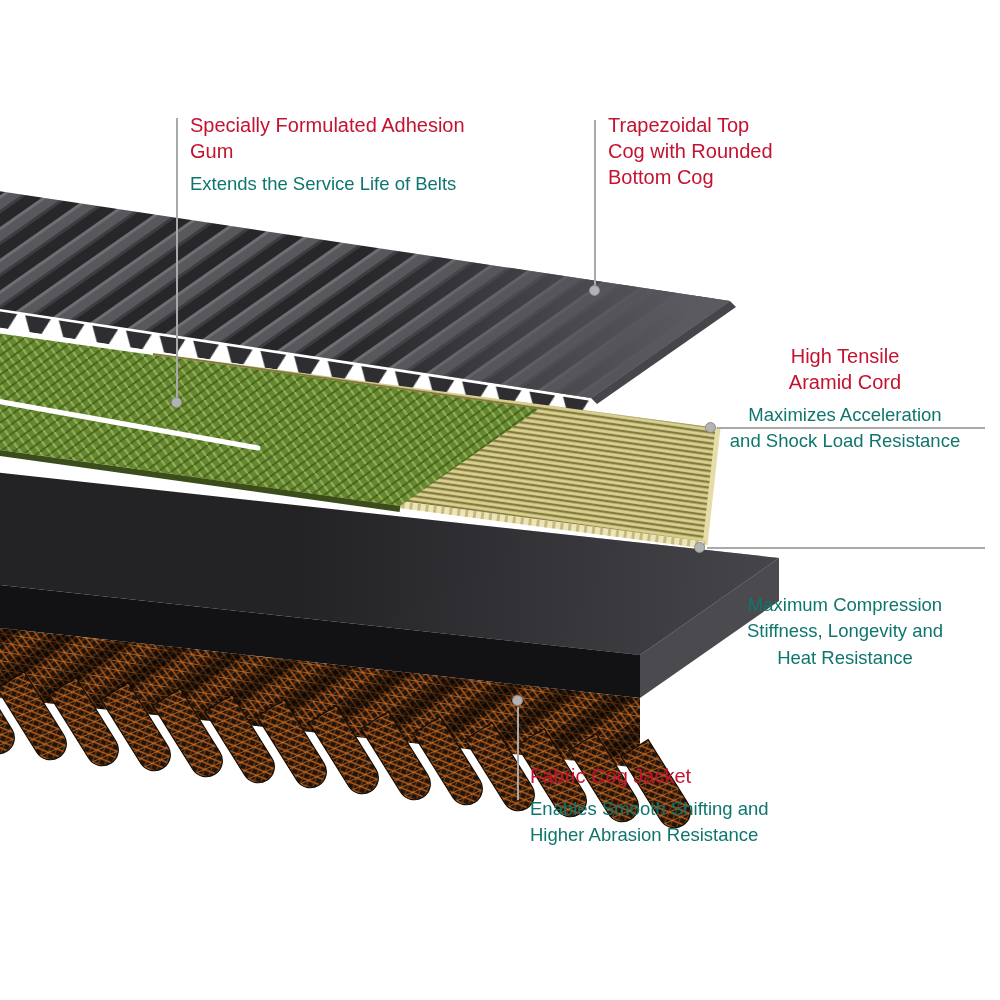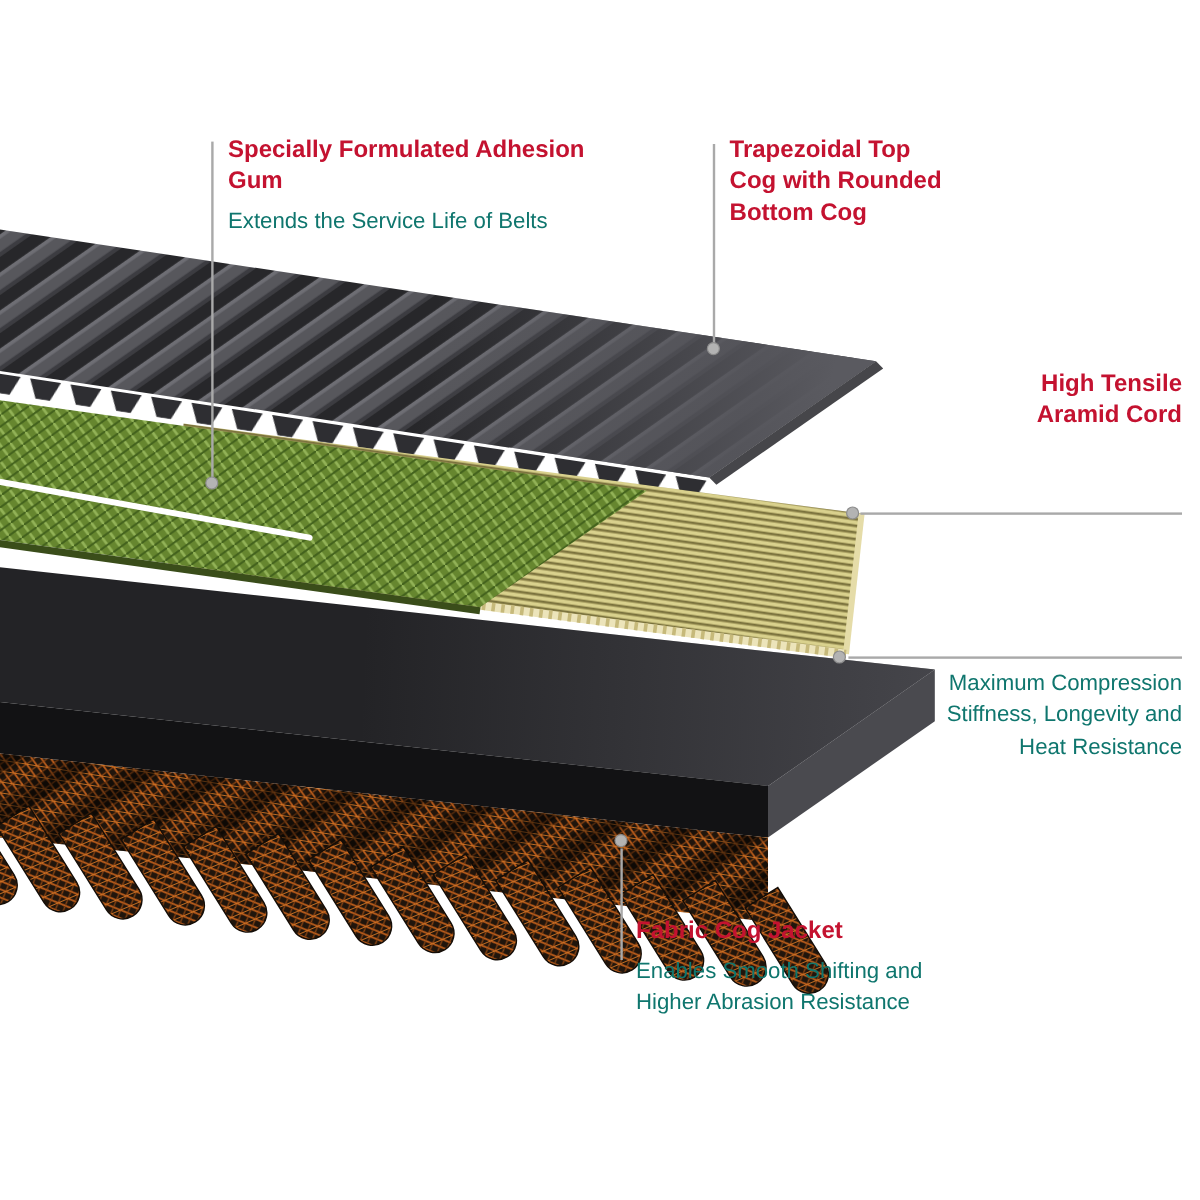--- a/index.html
+++ b/index.html
@@ -5,27 +5,27 @@
   * { box-sizing: border-box; }
   html, body { margin: 0; padding: 0; background: #ffffff; }
   .stage {
     position: relative; width: 1000px; height: 1000px;
     background: #ffffff; overflow: hidden;
     font-family: "Liberation Sans", sans-serif;
   }
   .belt { position: absolute; left: 0; top: 0; }
   .callout { position: absolute; }
   .callout .heading {
-    font-weight: bold; font-size: 20px; line-height: 1.3;
+    font-weight: normal; font-size: 20px; line-height: 1.3;
     color: #c41230; white-space: pre-line; margin: 0 0 7px 0;
   }
   .callout .body {
     font-size: 18.5px; line-height: 1.42; color: #0f766e; white-space: pre-line;
   }
-  .callout.align-right { text-align: right; }
+  .callout.align-right { text-align: center; margin-top: 36px; }
   .lead { position: absolute; background: #a9a9a9; }
   .lead.v { width: 2px; }
   .lead.h { height: 2px; }
   .dot {
     position: absolute; width: 11px; height: 11px; border-radius: 50%;
     background: #b3b3b3; border: 1px solid #8d8d8d;
   }
 </style>
 </head>
 <body>
@@ -158,20 +158,22 @@
 
   <div class="callout" style="left:608px; top:112px; width:300px">
     <div class="heading">Trapezoidal Top
 Cog with Rounded
 Bottom Cog</div>
   </div>
 
   <div class="callout align-right" style="right:15px; top:307px; width:280px">
     <div class="heading">High Tensile
 Aramid Cord</div>
+    <div class="body">Maximizes Acceleration
+and Shock Load Resistance</div>
   </div>
 
   <div class="callout align-right" style="right:15px; top:556px; width:280px">
     <div class="body">Maximum Compression
 Stiffness, Longevity and
 Heat Resistance</div>
   </div>
 
   <div class="callout" style="left:530px; top:763px; width:320px">
     <div class="heading">Fabric Cog Jacket</div>

